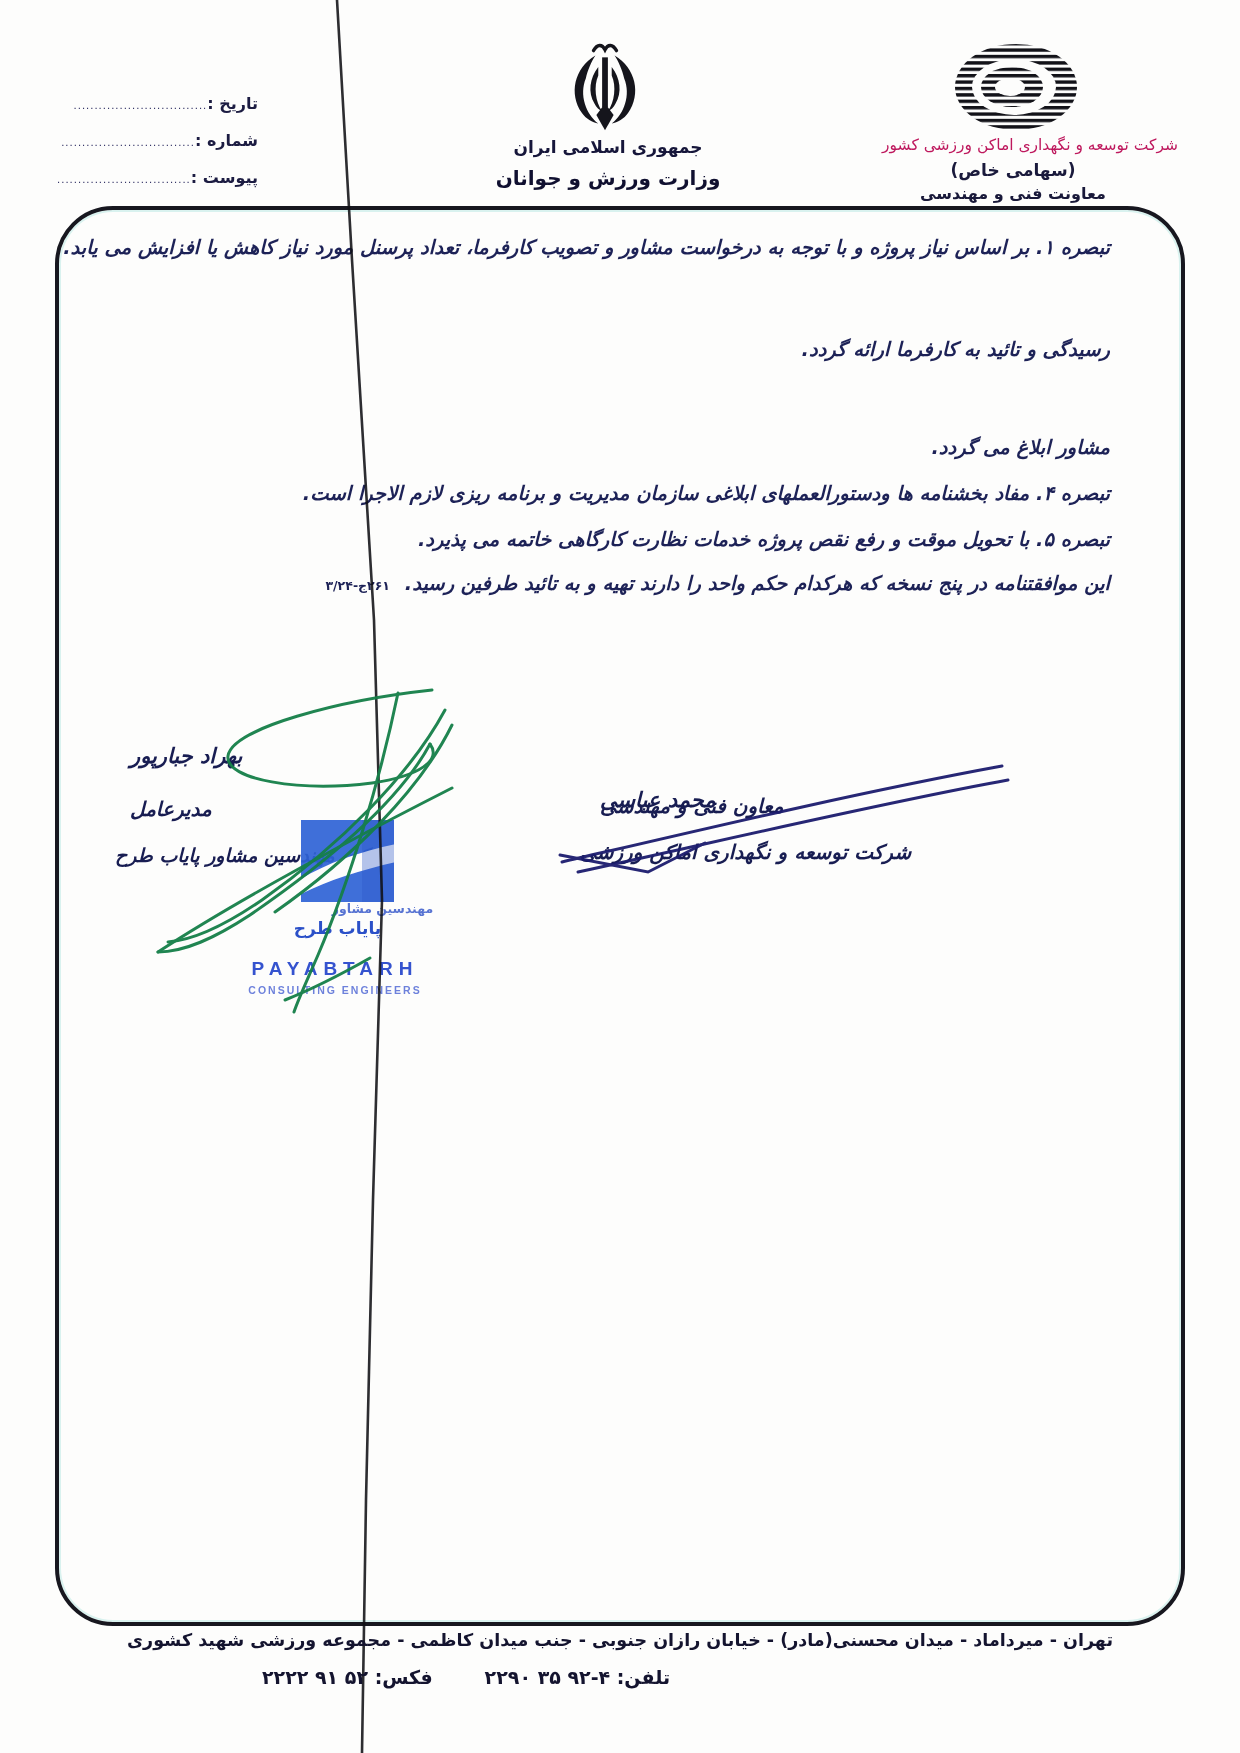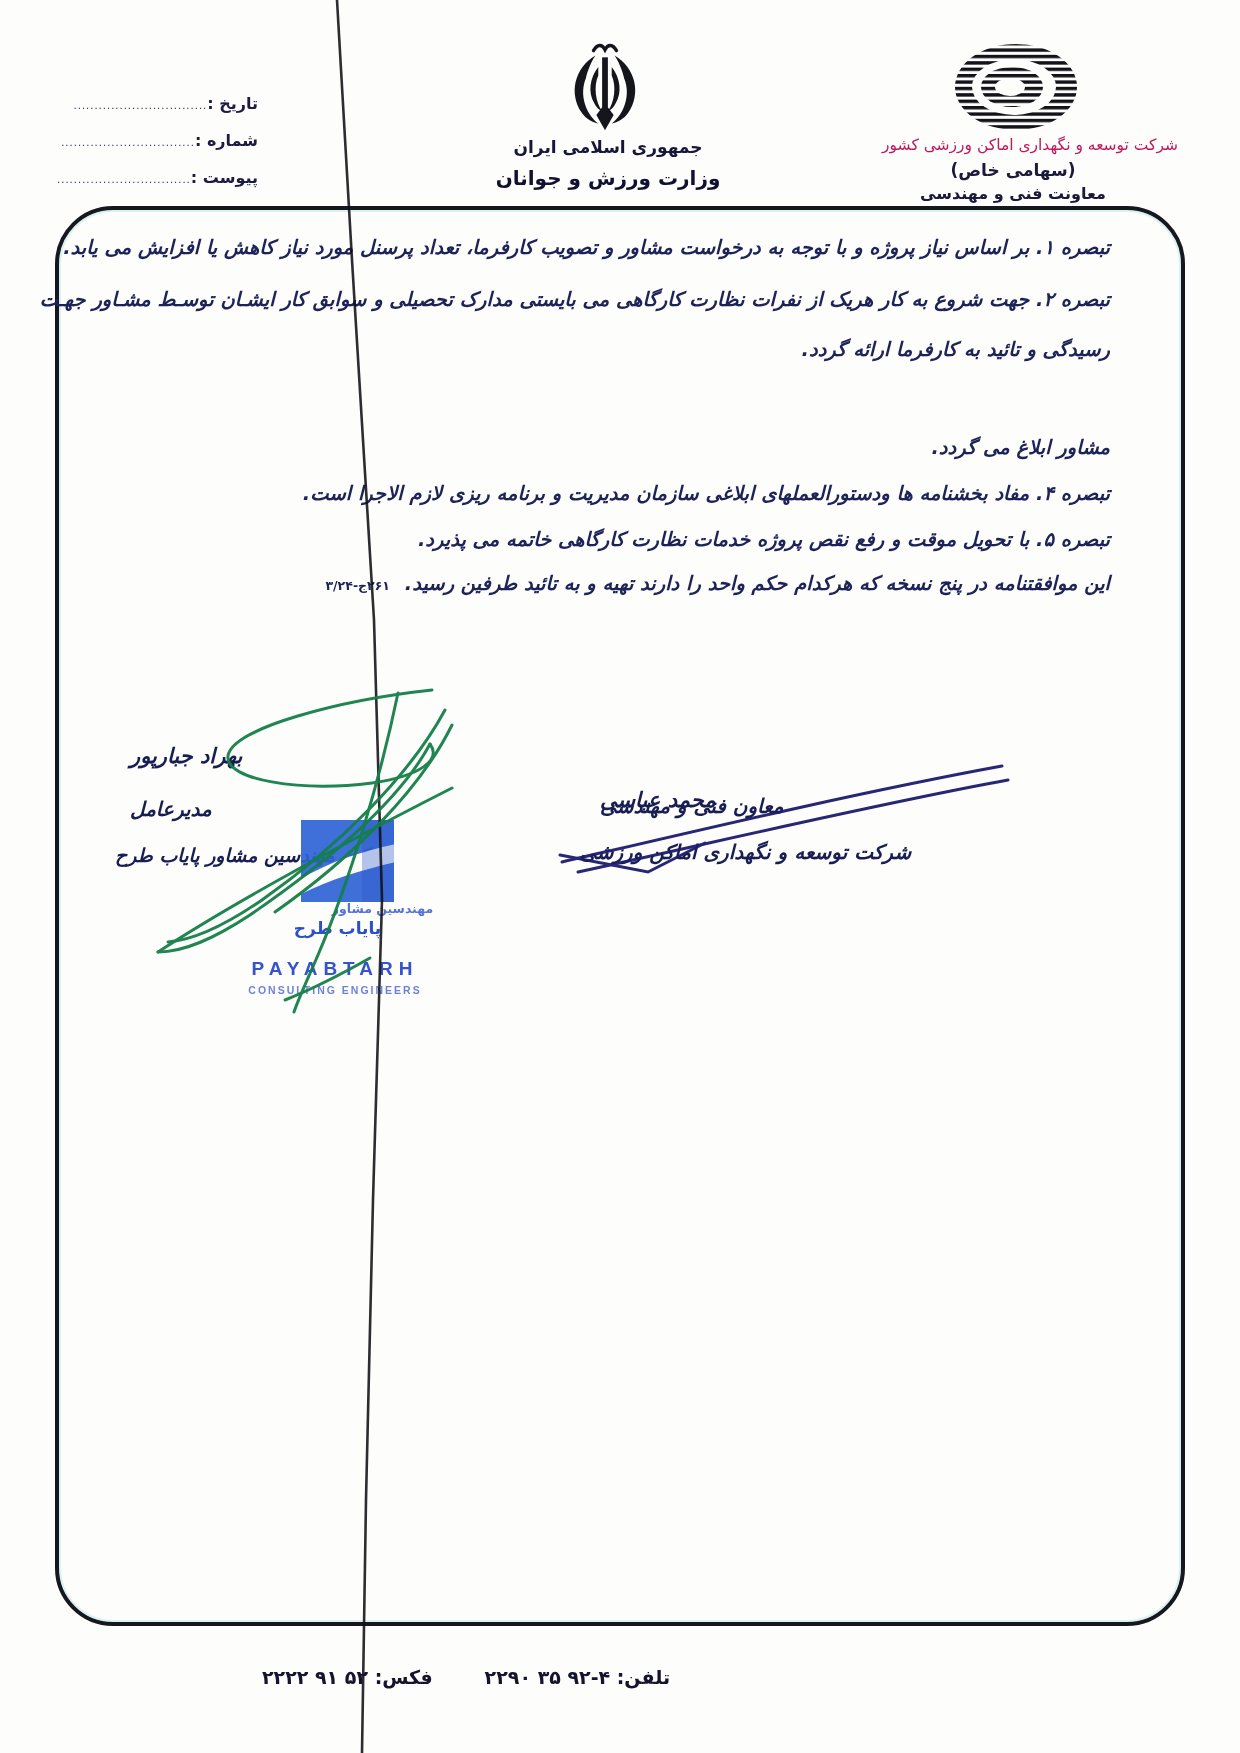--- a/index.html
+++ b/index.html
@@ -111,21 +111,20 @@
     <ellipse cx="60" cy="45" rx="31" ry="20" fill="url(#hstripe)"></ellipse>
     <ellipse cx="58" cy="45" rx="15" ry="9" fill="#fdfdfc"></ellipse>
   </svg>
   <div class="corp-name">شرکت توسعه و نگهداری اماکن ورزشی کشور</div>
   <div class="corp-type">(سهامی خاص)</div>
   <div class="corp-dept">معاونت فنی و مهندسی</div>
 
   <div class="main-border"></div>
 
   <div class="bline" style="top:236px">تبصره ۱.   بر اساس نیاز پروژه و با توجه به درخواست مشاور و تصویب کارفرما، تعداد پرسنل مورد نیاز کاهش یا افزایش می یابد.</div>
-  <div class="bline" style="top:288px">تبصره ۲.   جهت شروع به کار هریک از نفرات نظارت کارگاهی می بایستی مدارک تحصیلی و سوابق کار ایشـان توسـط مشـاور جهـت</div>
   <div class="bline" style="top:338px">رسیدگی و تائید به کارفرما ارائه گردد.</div>
   <div class="bline" style="top:436px">مشاور ابلاغ می گردد.</div>
   <div class="bline" style="top:482px">تبصره ۴.   مفاد بخشنامه ها ودستورالعملهای ابلاغی سازمان مدیریت و برنامه ریزی لازم الاجرا است.</div>
   <div class="bline" style="top:528px">تبصره ۵. با تحویل موقت و رفع نقص پروژه خدمات نظارت کارگاهی خاتمه می پذیرد.</div>
   <div class="bline" style="top:572px">
     <span>این موافقتنامه در پنج نسخه که هرکدام حکم واحد را دارند تهیه و به تائید طرفین رسید.</span>
     <span class="form-code">۲۶۱ج-۳/۲۴</span>
   </div>
 
   <div class="sig-text sig-name-r">محمد عباسی</div>
@@ -160,18 +159,19 @@
       <path d="M370 958 C340 975 310 990 285 1000"></path>
     </g>
 
     <g fill="none" stroke="#1c1c6e" stroke-width="3" stroke-linecap="round" opacity="0.95">
       <path d="M562 862 C700 830 860 792 1002 766"></path>
       <path d="M578 872 C716 842 876 804 1008 780"></path>
       <path d="M560 855 L648 872 L705 843"></path>
     </g>
   </svg>
 
+  <div class="footer-address">تهران - میرداماد - میدان محسنی(مادر) - خیابان رازان جنوبی - جنب میدان کاظمی - مجموعه ورزشی شهید کشوری</div>
   <div class="footer-phones">
     <span>تلفن: ۴-۹۲ ۳۵ ۲۲۹۰</span>
     <span>فکس: ۵۲ ۹۱ ۲۲۲۲</span>
   </div>
 
 </div>
 
 </body></html>

